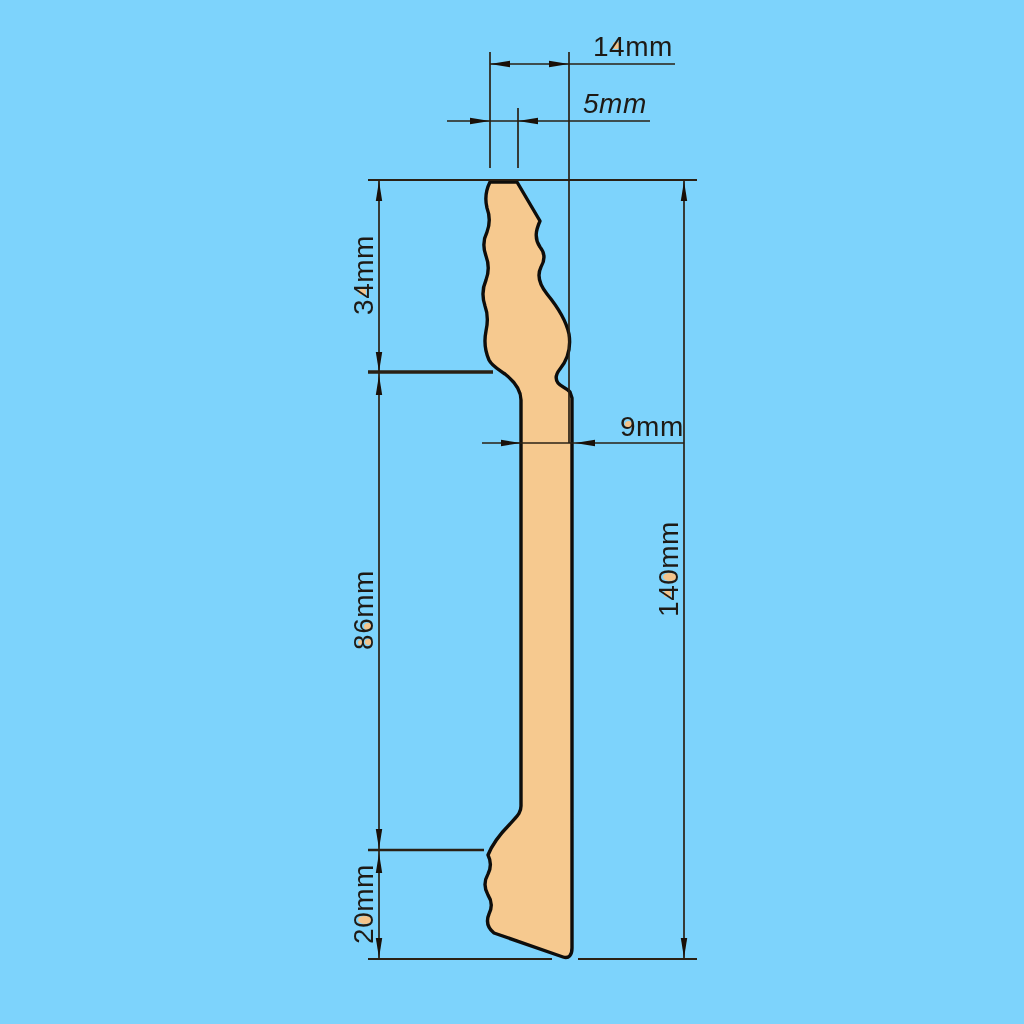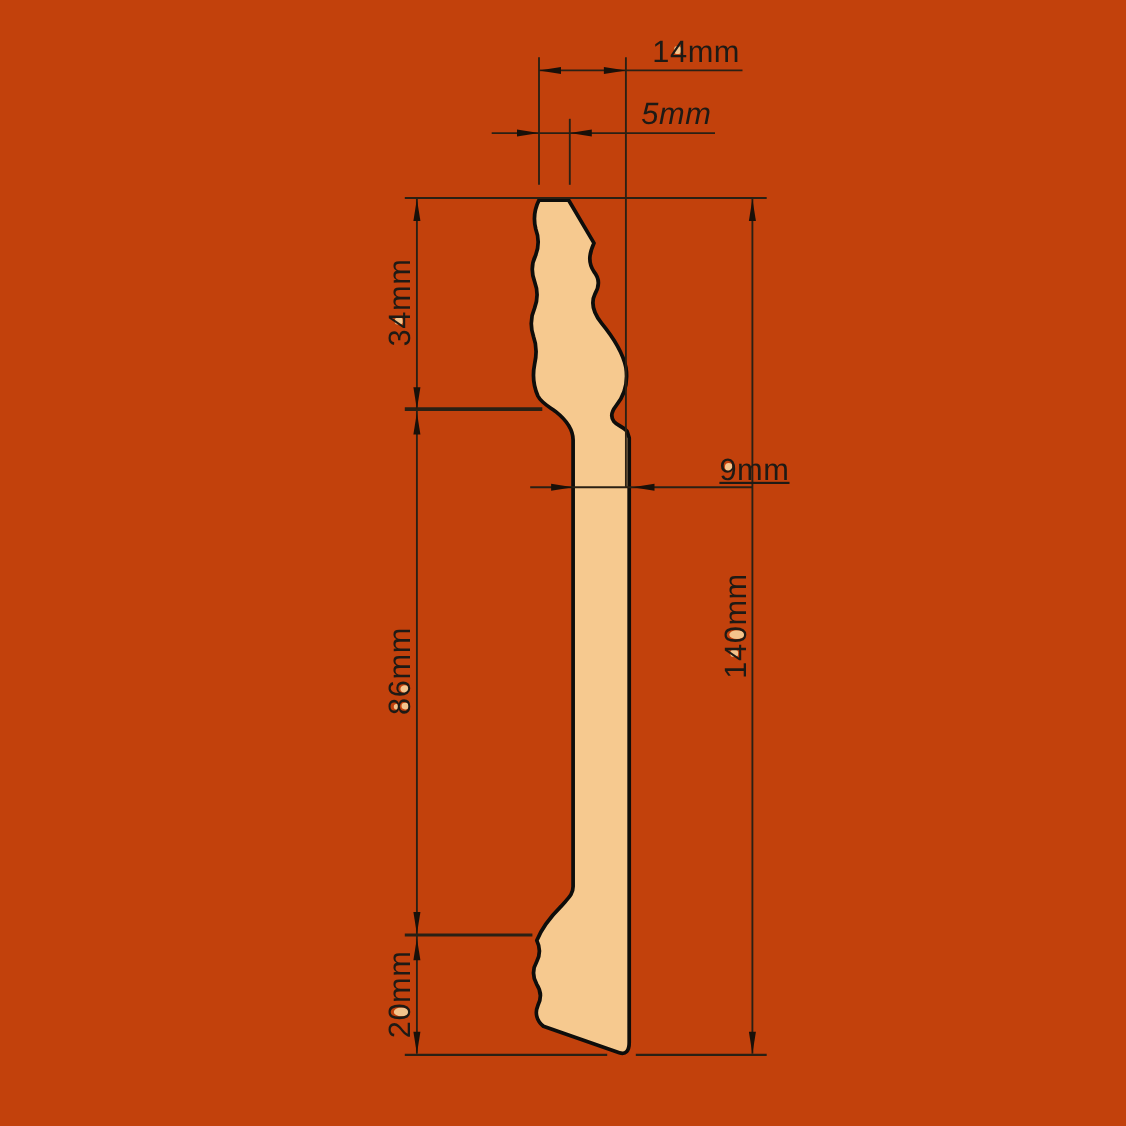--- a/index.html
+++ b/index.html
@@ -1,19 +1,19 @@
 <!DOCTYPE html>
 <html><head>
 <meta charset="utf-8">
 <style>
   html,body{margin:0;padding:0;background:#ffffff;}
   #stage{
     position:relative;
     width:1024px;height:1024px;
-    background:#c2410c;
+    background:#7dd3fc;
     overflow:hidden;
     font-family:"Liberation Sans","DejaVu Sans",sans-serif;
   }
   #drawing-svg{position:absolute;left:0;top:0;}
   .dim-label{
     position:absolute;
     font-size:28px;
     line-height:28px;
     color:#1e1a15;
     white-space:nowrap;
@@ -100,21 +100,21 @@
 
   <div class="dim-label" style="left:593px;top:33px;">
     <i class="ctr" style="left:19.5px;top:9px;width:6px;height:7px;border-radius:2px;"></i>
     <span class="txt">14mm</span>
   </div>
 
   <div class="dim-label" style="left:583px;top:90px;font-style:italic;">
     <span class="txt">5mm</span>
   </div>
 
-  <div class="dim-label" style="left:654px;top:413px;text-decoration:underline;">
+  <div class="dim-label" style="left:620px;top:413px;">
     <i class="ctr" style="left:4.5px;top:8px;width:7px;height:7px;"></i>
     <span class="txt">9mm</span>
   </div>
 
   <div class="dim-label vert" style="left:364px;top:275px;">
     <i class="ctr" style="left:19.5px;top:9px;width:6px;height:7px;border-radius:2px;"></i>
     <span class="txt">34mm</span>
   </div>
 
   <div class="dim-label vert" style="left:364px;top:610px;">

